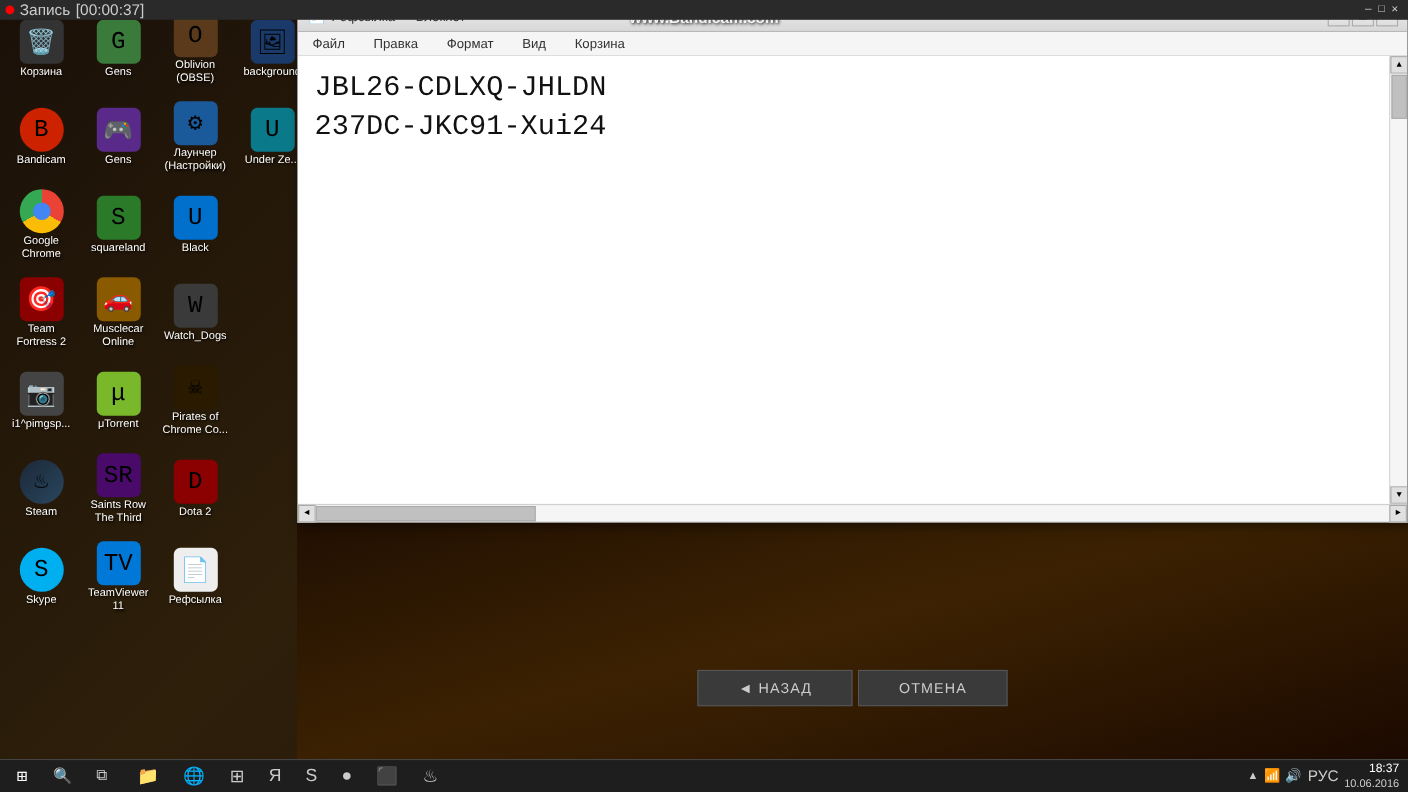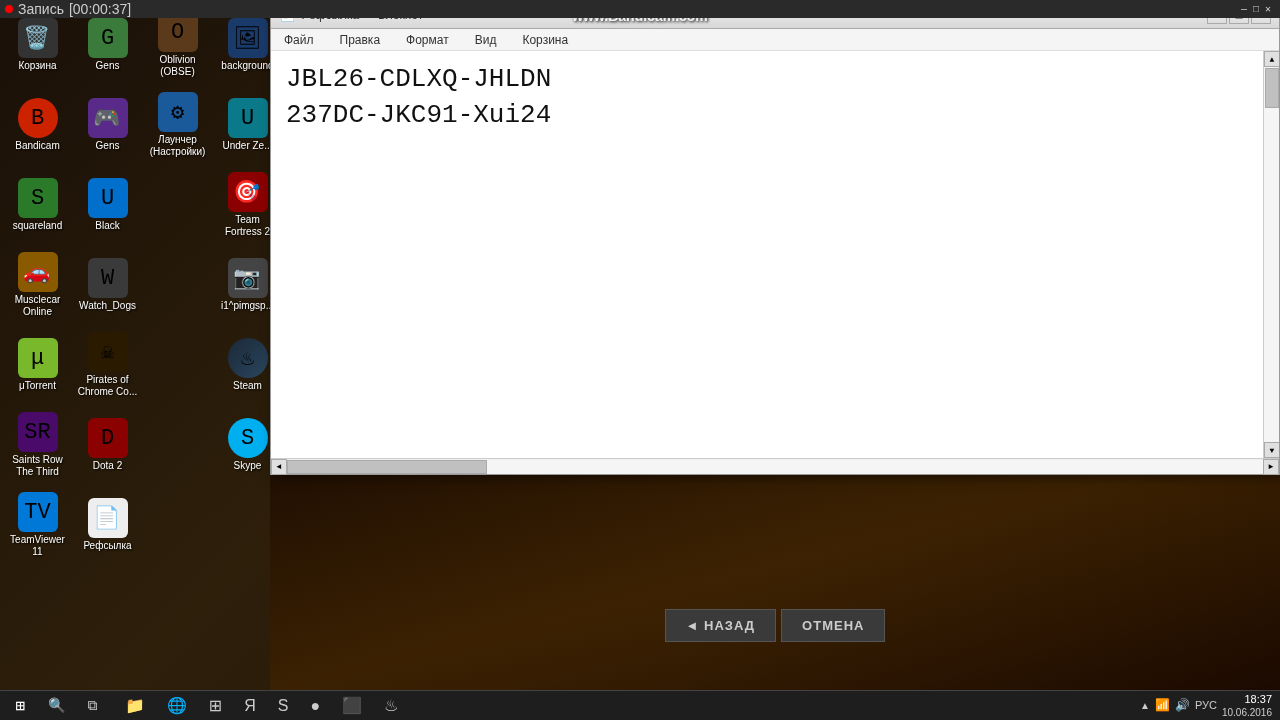--- a/index.html
+++ b/index.html
@@ -92,23 +92,23 @@
       left: 270px;
       right: 0;
       display: flex;
       align-items: center;
       justify-content: center;
       gap: 5px;
       z-index: 10;
     }
 
     .nav-btn {
-      padding: 8px 20px;
+      padding: 8px 36px;
       font-size: 13px;
-      font-weight: bold;
+      font-weight: normal;
       font-family: Arial, sans-serif;
       cursor: pointer;
       border: 1px solid #555;
       background: #3a3a3a;
       color: #ccc;
       letter-spacing: 1px;
     }
 
     
     .taskbar {
@@ -344,20 +344,26 @@
     <div class="desktop-icon">
       <div class="icon-img" style="background:#1a5a9a;">⚙</div>
       <span class="icon-label">Лаунчер (Настройки)</span>
     </div>
     <div class="desktop-icon">
       <div class="icon-img" style="background:#0a7a8a;">U</div>
       <span class="icon-label">Under Ze...</span>
     </div>
 
     <div class="desktop-icon">
+      <div class="icon-img" style="background:conic-gradient(#ea4335 0deg 120deg, #fbbc05 120deg 240deg, #34a853 240deg 360deg);border-radius:50%;position:relative;">
+        <div style="position:absolute;width:16px;height:16px;background:#4285F4;border-radius:50%;top:50%;left:50%;transform:translate(-50%,-50%);"></div>
+      </div>
+      <span class="icon-label">Google Chrome</span>
+    </div>
+    <div class="desktop-icon">
       <div class="icon-img" style="background:#2a7a2a;">S</div>
       <span class="icon-label">squareland</span>
     </div>
     <div class="desktop-icon">
       <div class="icon-img" style="background:#0070cc;">U</div>
       <span class="icon-label">Black</span>
     </div>
     <div class="desktop-icon"></div>
 
     <div class="desktop-icon">
@@ -508,21 +514,21 @@
       </div>
       <div class="taskbar-item">
         <span class="taskbar-icon">♨</span>
       </div>
     </div>
 
     <div class="taskbar-right">
       <span style="font-size:10px;color:#ccc;">▲</span>
       <span style="font-size:12px;">📶</span>
       <span style="font-size:12px;">🔊</span>
-      <span style="font-size:11px;color:#ccc;">РУС</span>
+      <span style="font-size:14px;color:#ccc;">РУС</span>
       <div class="taskbar-time">
         <div style="font-size:11px;color:#fff;font-family:Arial,sans-serif;">18:37</div>
         <div style="font-size:10px;color:#ccc;font-family:Arial,sans-serif;">10.06.2016</div>
       </div>
     </div>
   </div>
 
 </div>
 
 </body></html>

